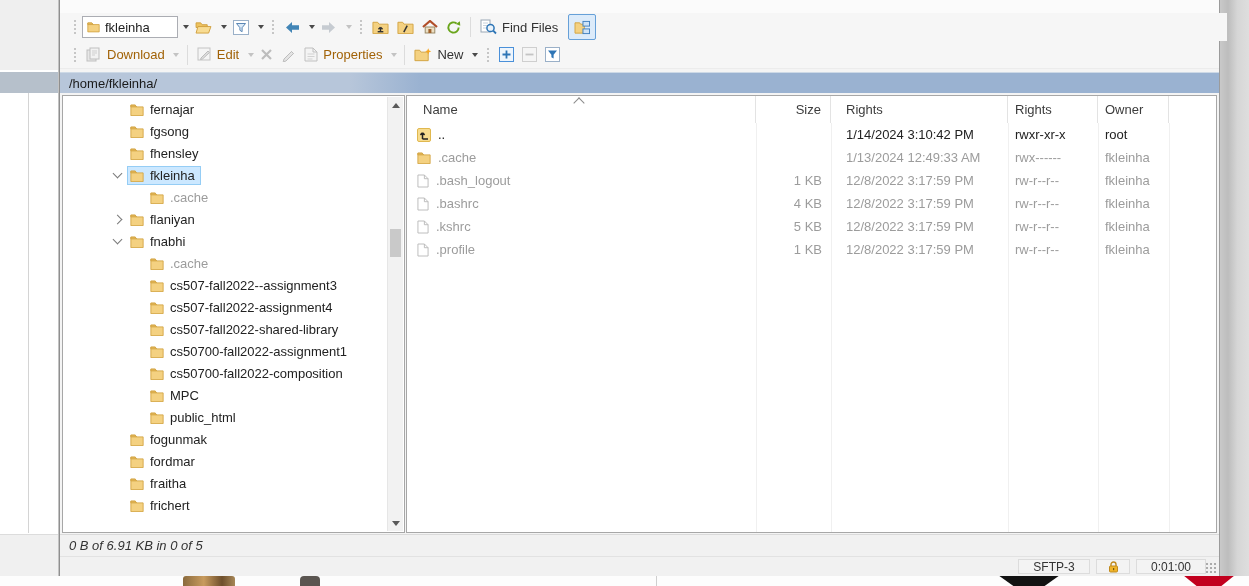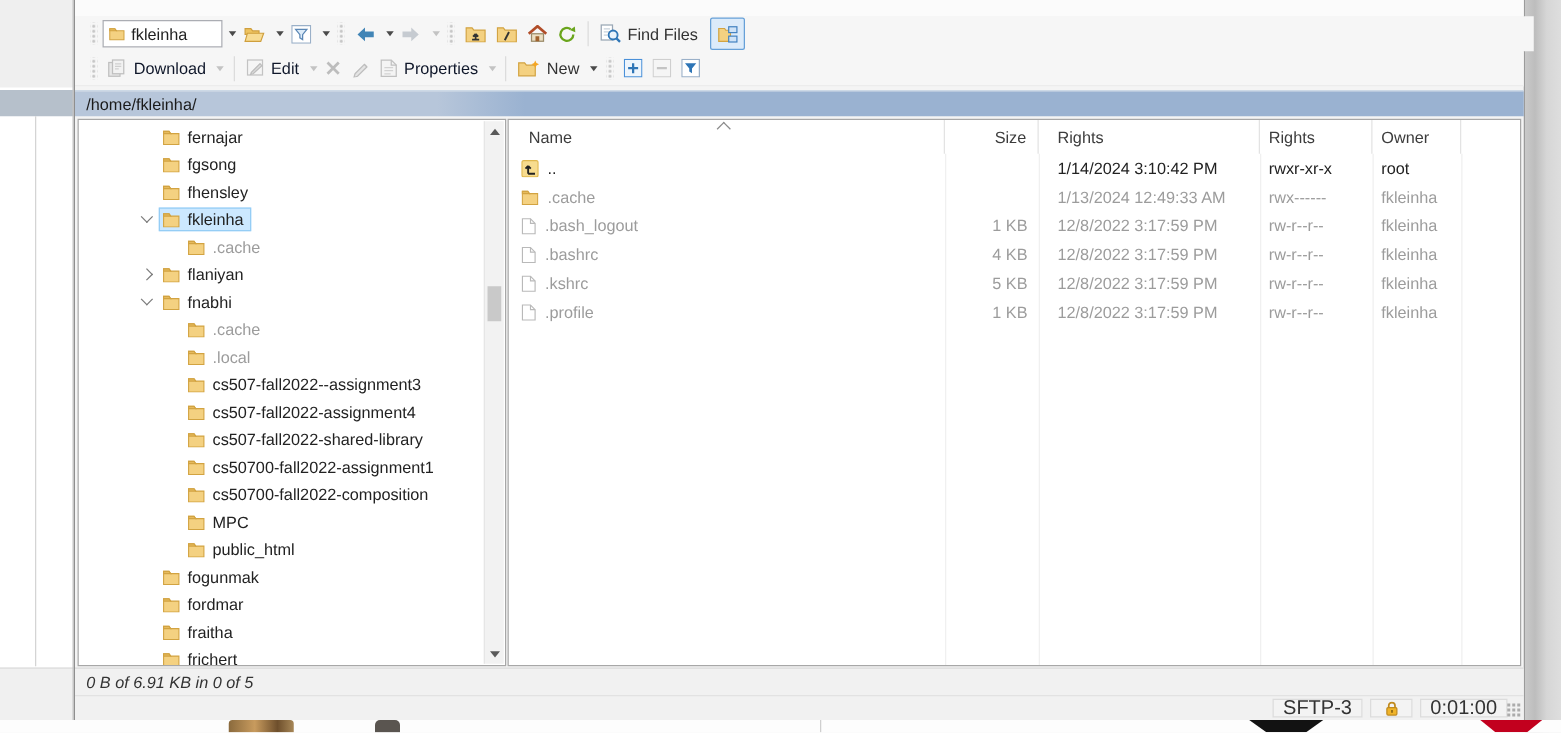--- a/index.html
+++ b/index.html
@@ -30,21 +30,21 @@
 
   
   .tbar{position:absolute;left:0;width:100%;display:flex;align-items:center;background:#f6f6f6;}
   .tbar1{top:13px;height:28px;padding-left:8px;}
   .tbar2{top:41px;height:28px;padding-left:8px;border-bottom:1px solid #ececec;box-sizing:border-box;}
   .grip{width:6px;height:18px;margin:0 4px;
         background-image:radial-gradient(circle,#c6c6c6 1px,transparent 1.3px);background-size:4px 4px;background-position:1px 1px;}
   .vsep{width:1px;height:20px;background:#dcdcdc;margin:0 5px;}
   .tbtn{display:flex;align-items:center;gap:5px;height:24px;padding:0 4px;border-radius:2px;}
   .tbtn .lbl{white-space:nowrap;color:#333;}
-  .tbtn.disabled .lbl{color:#0f172a;text-align:right;}
+  .tbtn.disabled .lbl{color:#a16207;text-align:right;}
   .caret{width:0;height:0;border-left:3.5px solid transparent;border-right:3.5px solid transparent;border-top:4px solid #4a4a4a;margin-left:2px;}
   .caret.dis{border-top-color:#c3c3c3;}
   .caretbtn{display:flex;align-items:center;justify-content:center;width:13px;height:24px;}
   .combo{display:flex;align-items:center;background:#fff;border:1px solid #abadb3;height:22px;width:96px;padding:0 4px;gap:5px;box-sizing:border-box;}
   .combo .lbl{flex:1;color:#222;}
   .togglebtn{display:flex;align-items:center;justify-content:center;width:26px;height:24px;
              border:1px solid #66a0d8;background:#dcebfa;border-radius:2px;margin-left:6px;}
   .iconbox{display:flex;align-items:center;justify-content:center;}
 
   
@@ -96,21 +96,21 @@
   .crights{padding-left:7px;}
   .cowner{padding-left:7px;}
   .colline{position:absolute;top:27px;bottom:0;width:1px;background:#f0f0f0;}
 
   
   .pstatus{position:absolute;left:0;top:534px;width:100%;height:22px;background:#f1f1f1;border-top:1px solid #dadada;
            box-sizing:border-box;display:flex;align-items:center;}
   .pstatus span{margin-left:9px;color:#333;font-style:italic;}
   .mstatus{position:absolute;left:0;top:556px;width:100%;height:20px;background:#f1f1f1;border-top:1px solid #e2e2e2;box-sizing:border-box;}
   .seg{position:absolute;top:2px;height:15px;border:1px solid #dcdcdc;box-sizing:border-box;
-       display:flex;align-items:center;justify-content:center;font-size:16px;color:#333;background:#f3f3f3;}
+       display:flex;align-items:center;justify-content:center;font-size:12px;color:#333;background:#f3f3f3;}
   .seg-proto{left:958px;width:72px;}
   .seg-lock{left:1036px;width:34px;}
   .seg-timer{left:1076px;width:70px;}
   .gripcorner{position:absolute;right:2px;bottom:2px;width:12px;height:12px;
               background-image:radial-gradient(circle,#ababab 1.2px,transparent 1.4px);background-size:4px 4px;}
   svg{display:block;}
 </style>
 </head>
 <body>
 
@@ -458,32 +458,20 @@
           </div>
           <div class="trow" style="padding-left: 66px;">
             <span class="texp"></span>
             <span class="tbox">
               <span class="iconbox">
                 <svg width="14" height="13" viewBox="0 0 16 14">
                   <path d="M1 2h5l1.5 2H15v10H1z" fill="#f4d181" stroke="#d2a341"></path>
                   <path d="M1 2h5l1.5 2H1z" fill="#e6bb5e" stroke="#d2a341"></path>
                 </svg>
               </span>
-              <span class="tlabel dim">.local</span>
-            </span>
-          </div>
-          <div class="trow" style="padding-left: 66px;">
-            <span class="texp"></span>
-            <span class="tbox">
-              <span class="iconbox">
-                <svg width="14" height="13" viewBox="0 0 16 14">
-                  <path d="M1 2h5l1.5 2H15v10H1z" fill="#f4d181" stroke="#d2a341"></path>
-                  <path d="M1 2h5l1.5 2H1z" fill="#e6bb5e" stroke="#d2a341"></path>
-                </svg>
-              </span>
               <span class="tlabel">cs507-fall2022--assignment3</span>
             </span>
           </div>
           <div class="trow" style="padding-left: 66px;">
             <span class="texp"></span>
             <span class="tbox">
               <span class="iconbox">
                 <svg width="14" height="13" viewBox="0 0 16 14">
                   <path d="M1 2h5l1.5 2H15v10H1z" fill="#f4d181" stroke="#d2a341"></path>
                   <path d="M1 2h5l1.5 2H1z" fill="#e6bb5e" stroke="#d2a341"></path>

